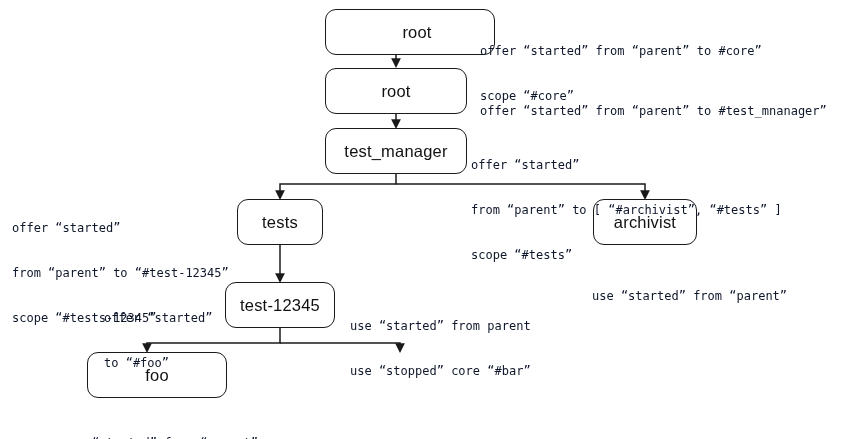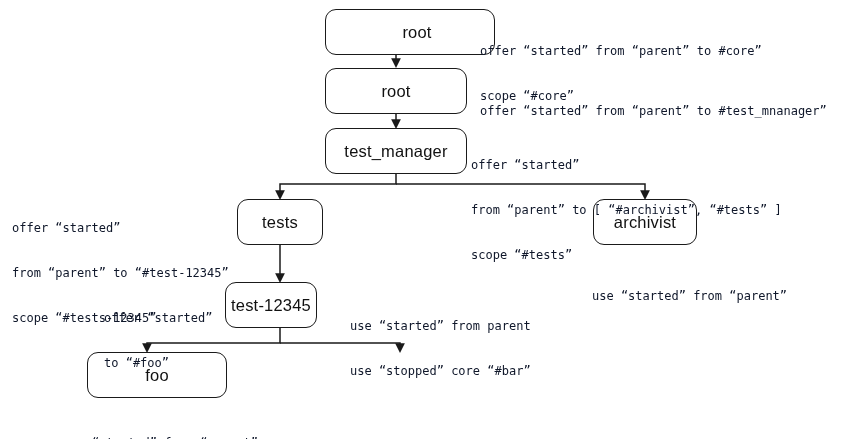--- a/index.html
+++ b/index.html
@@ -76,21 +76,21 @@
   </div>
 
   <div class="node" style="left:237px; top:199px; width:86px; height:46px;">
     <span class="lbl">tests</span>
   </div>
 
   <div class="node" style="left:593px; top:199px; width:104px; height:46px;text-align:center;">
     <span class="lbl">archivist</span>
   </div>
 
-  <div class="node" style="left:225px; top:282px; width:92px; height:46px;">
+  <div class="node" style="left:225px; top:282px; width:110px; height:46px;">
     <span class="lbl">test-12345</span>
   </div>
 
   <div class="node" style="left:87px; top:352px; width:140px; height:46px;align-items:center;">
     <span class="lbl">foo</span>
   </div>
 
 
   <div class="ann" style="left:480px; top:14px;">
     <div>offer “started” from “parent” to #core”</div>

